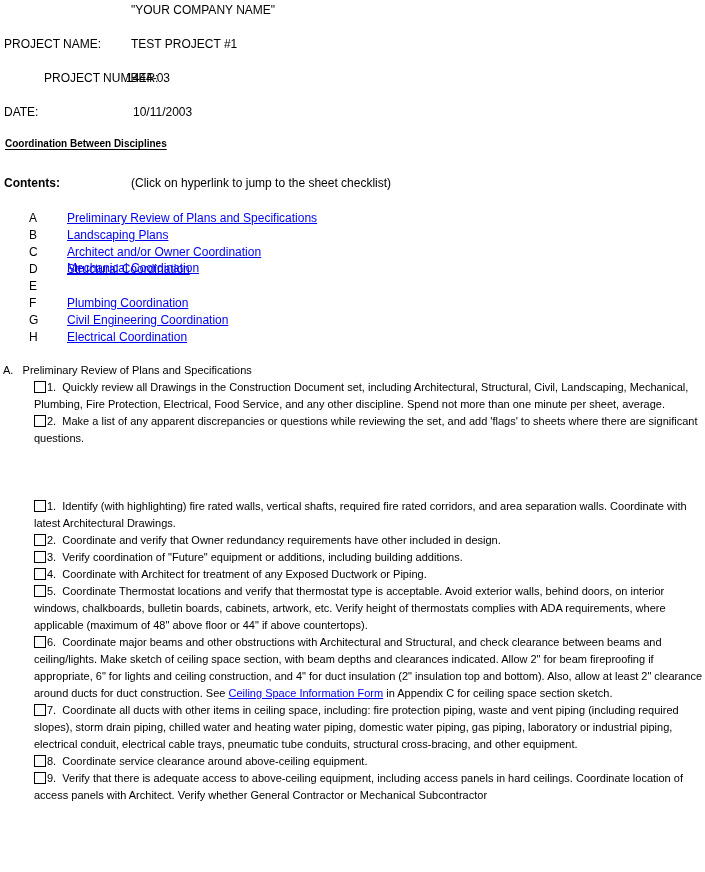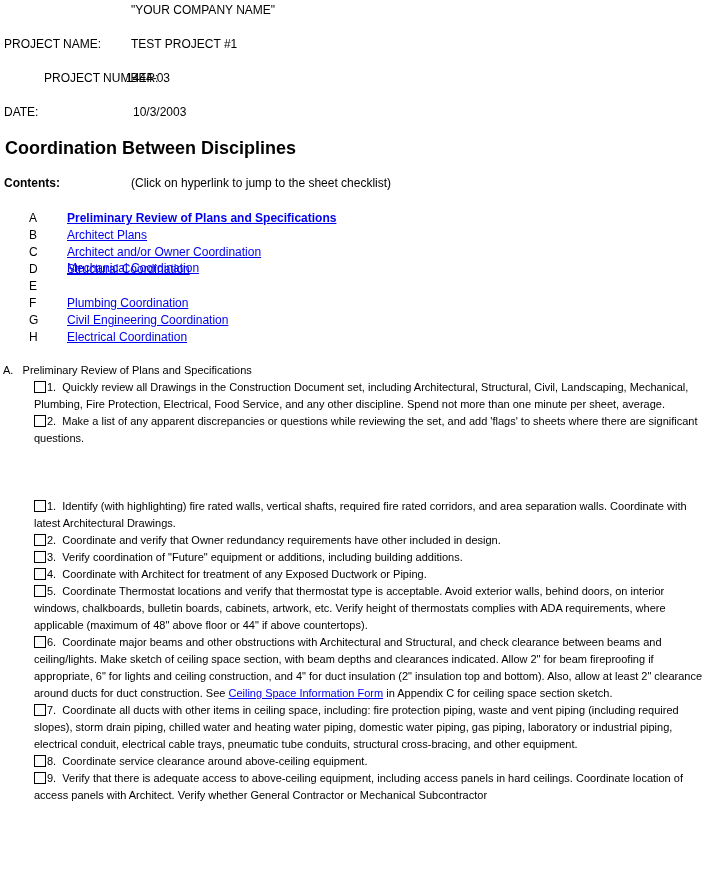--- a/index.html
+++ b/index.html
@@ -4,22 +4,22 @@
   <style>
     html, body { margin: 0; padding: 0; background: #ffffff; }
     body {
       width: 705px; height: 872px; overflow: hidden; position: relative;
       font-family: "Liberation Sans", sans-serif; font-size: 12px; color: #000;
     }
     .abs { position: absolute; white-space: nowrap; }
     .hdr-label { left: 4px; }
     .hdr-value { left: 131px; }
     .title {
-      left: 5px; top: 138px; font-weight: bold; font-size: 18px;
-      text-underline-offset: 2px;
+      left: 5px; top: 138px; font-weight: bold; font-size: 10px;
+      text-decoration: underline; text-underline-offset: 2px;
     }
     .contents-label { left: 4px; top: 176px; font-weight: bold; }
     .contents-hint { left: 131px; top: 176px; }
     .toc-letter { left: 29px; }
     a.toc-link, a.inline-link { color: #0000ee; text-decoration: underline; cursor: pointer; }
     .toc-link { left: 67px; }
     .section {
       position: absolute; left: 3px; width: 702px;
       line-height: 17px; font-size: 11px;
     }
@@ -36,33 +36,33 @@
 
 <div class="abs" style="left:131px; top:3px;">"YOUR COMPANY NAME"</div>
 
 <div class="abs hdr-label" style="top:37px;">PROJECT NAME:</div>
 <div class="abs hdr-value" style="top:37px;">TEST PROJECT #1</div>
 
 <div class="abs hdr-label" style="top:71px;margin-left:40px;">PROJECT NUMBER:</div>
 <div class="abs hdr-value" style="left:126px; top:71px;">1444-03</div>
 
 <div class="abs hdr-label" style="top:105px;">DATE:</div>
-<div class="abs hdr-value" style="left:133px; top:105px;">10/3/2003</div>
+<div class="abs hdr-value" style="left:133px; top:105px;">10/11/2003</div>
 
 <div class="abs title">Coordination Between Disciplines</div>
 
 <div class="abs contents-label">Contents:</div>
 <div class="abs contents-hint">(Click on hyperlink to jump to the sheet checklist)</div>
 
 <div>
   <div class="abs toc-letter" style="top:211px;">A</div>
-  <a class="abs toc-link" style="top:211px;font-weight:bold;">Preliminary Review of Plans and Specifications</a>
+  <a class="abs toc-link" style="top:211px;">Preliminary Review of Plans and Specifications</a>
 
   <div class="abs toc-letter" style="top:228px;">B</div>
-  <a class="abs toc-link" style="top:228px;">Architect Plans</a>
+  <a class="abs toc-link" style="top:228px;">Landscaping Plans</a>
 
   <div class="abs toc-letter" style="top:245px;">C</div>
   <a class="abs toc-link" style="top:245px;">Architect and/or Owner Coordination</a>
 
   <div class="abs toc-letter" style="top:262px;">D</div>
   <a class="abs toc-link" style="top:262px;">Structural Coordination</a>
 
   <div class="abs toc-letter" style="top:279px;">E</div>
   <a class="abs toc-link" style="top:261px;">Mechanical Coordination</a>
 

